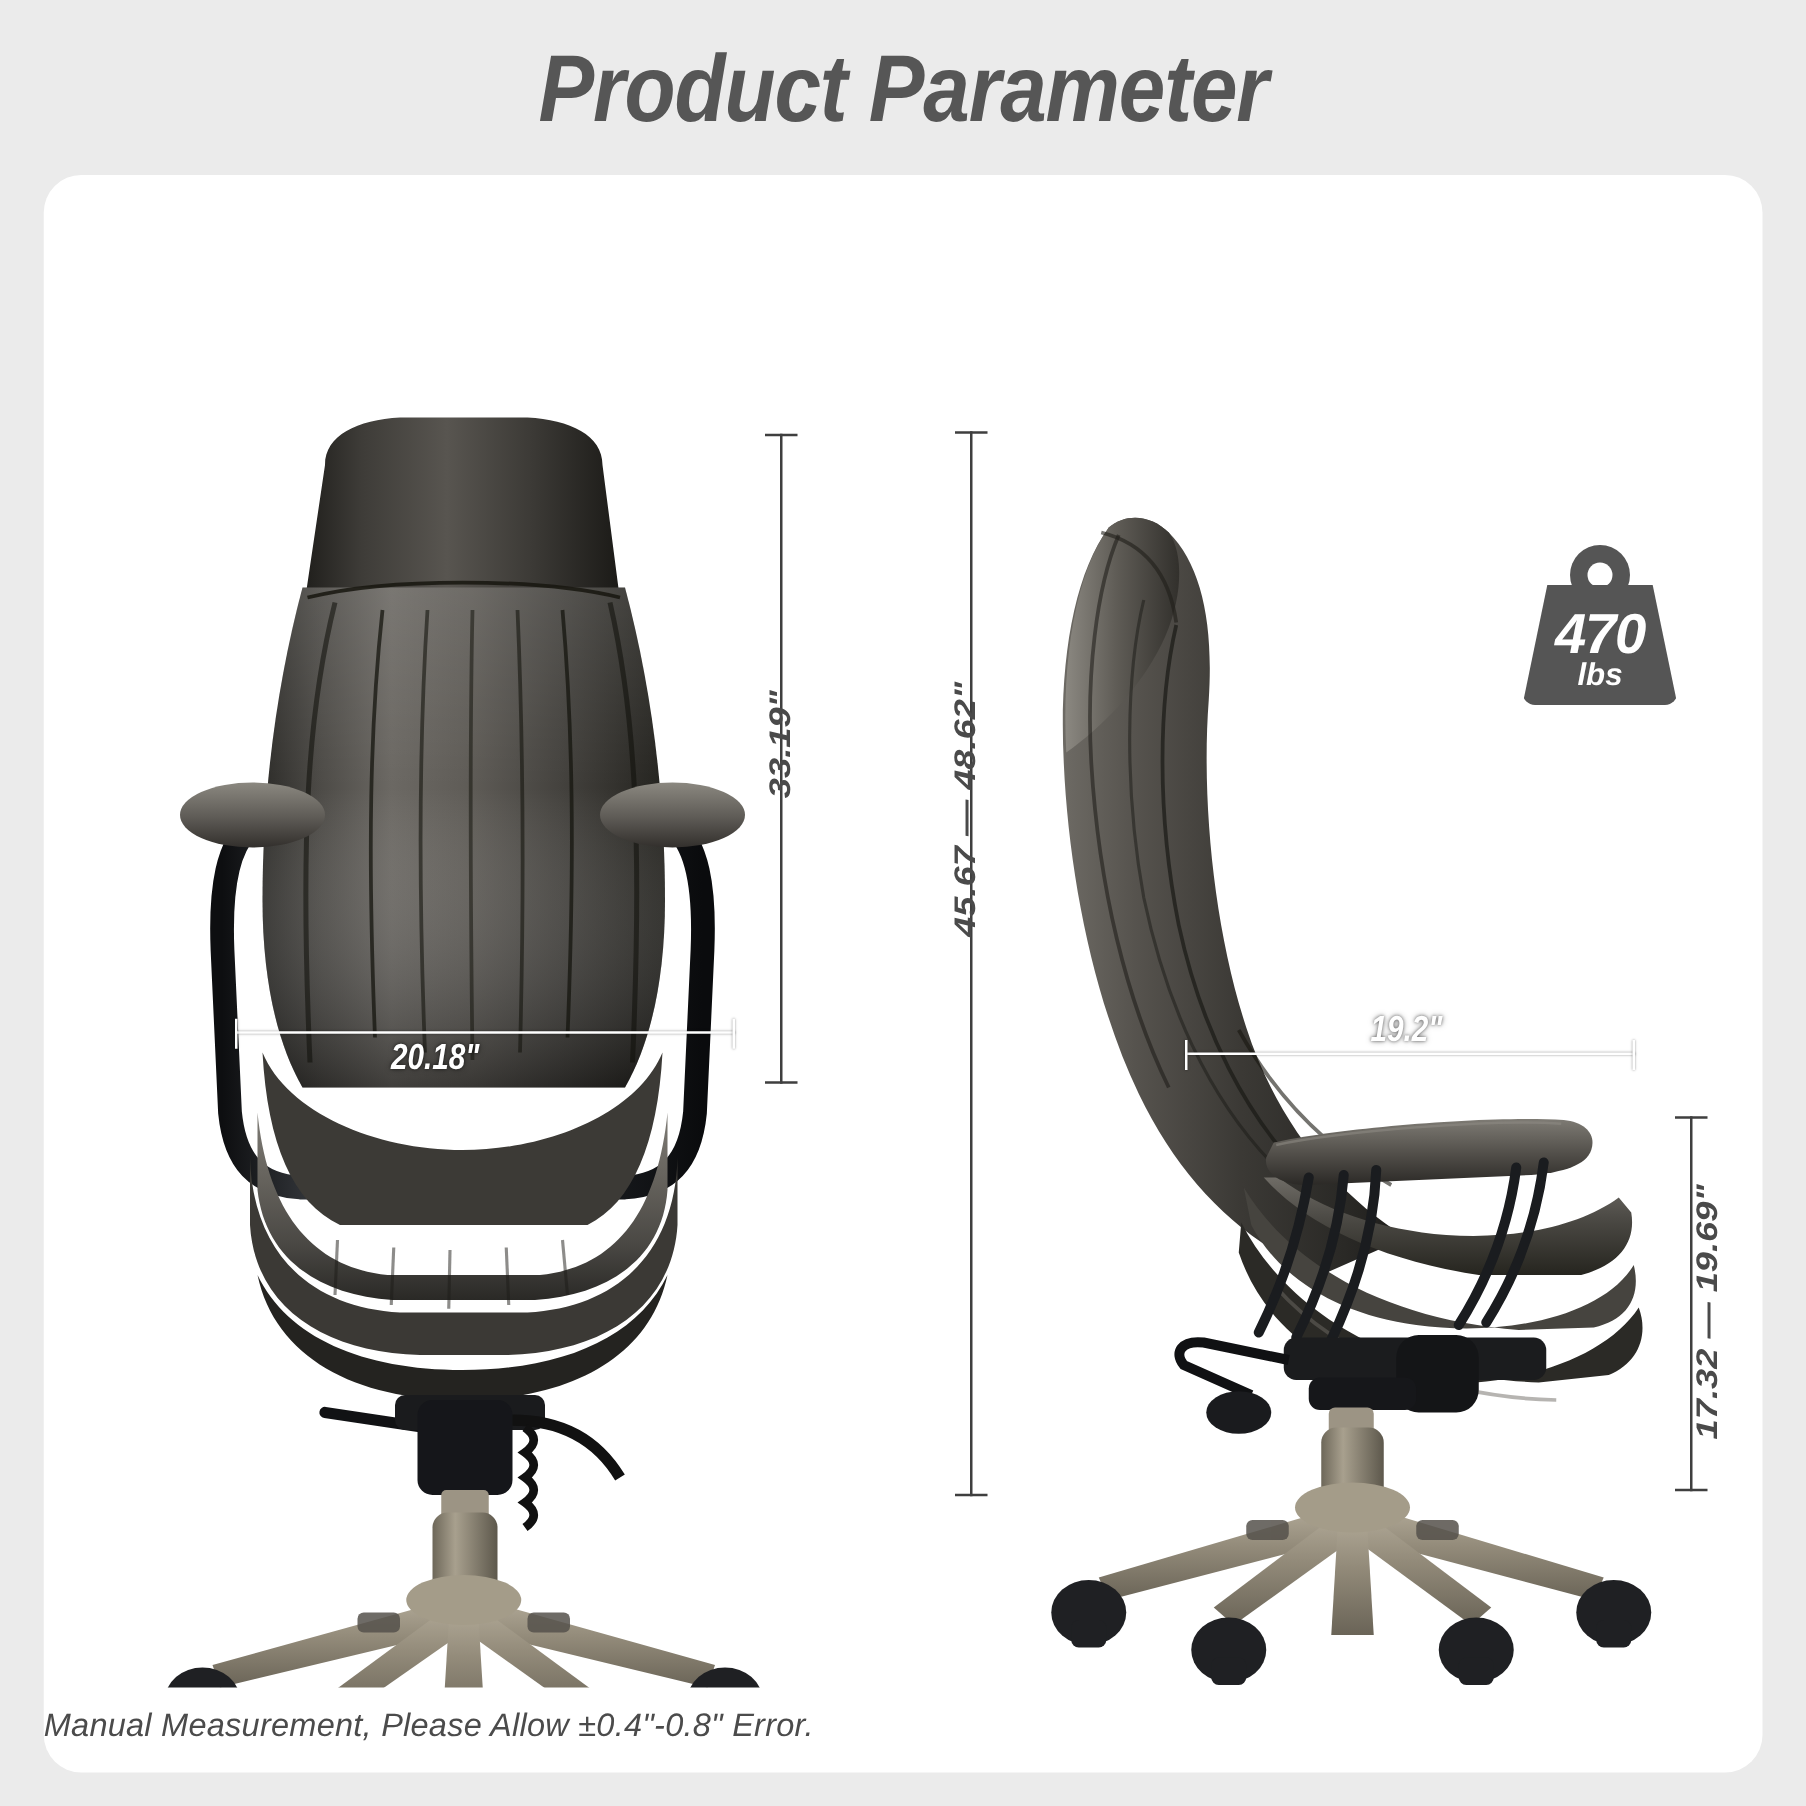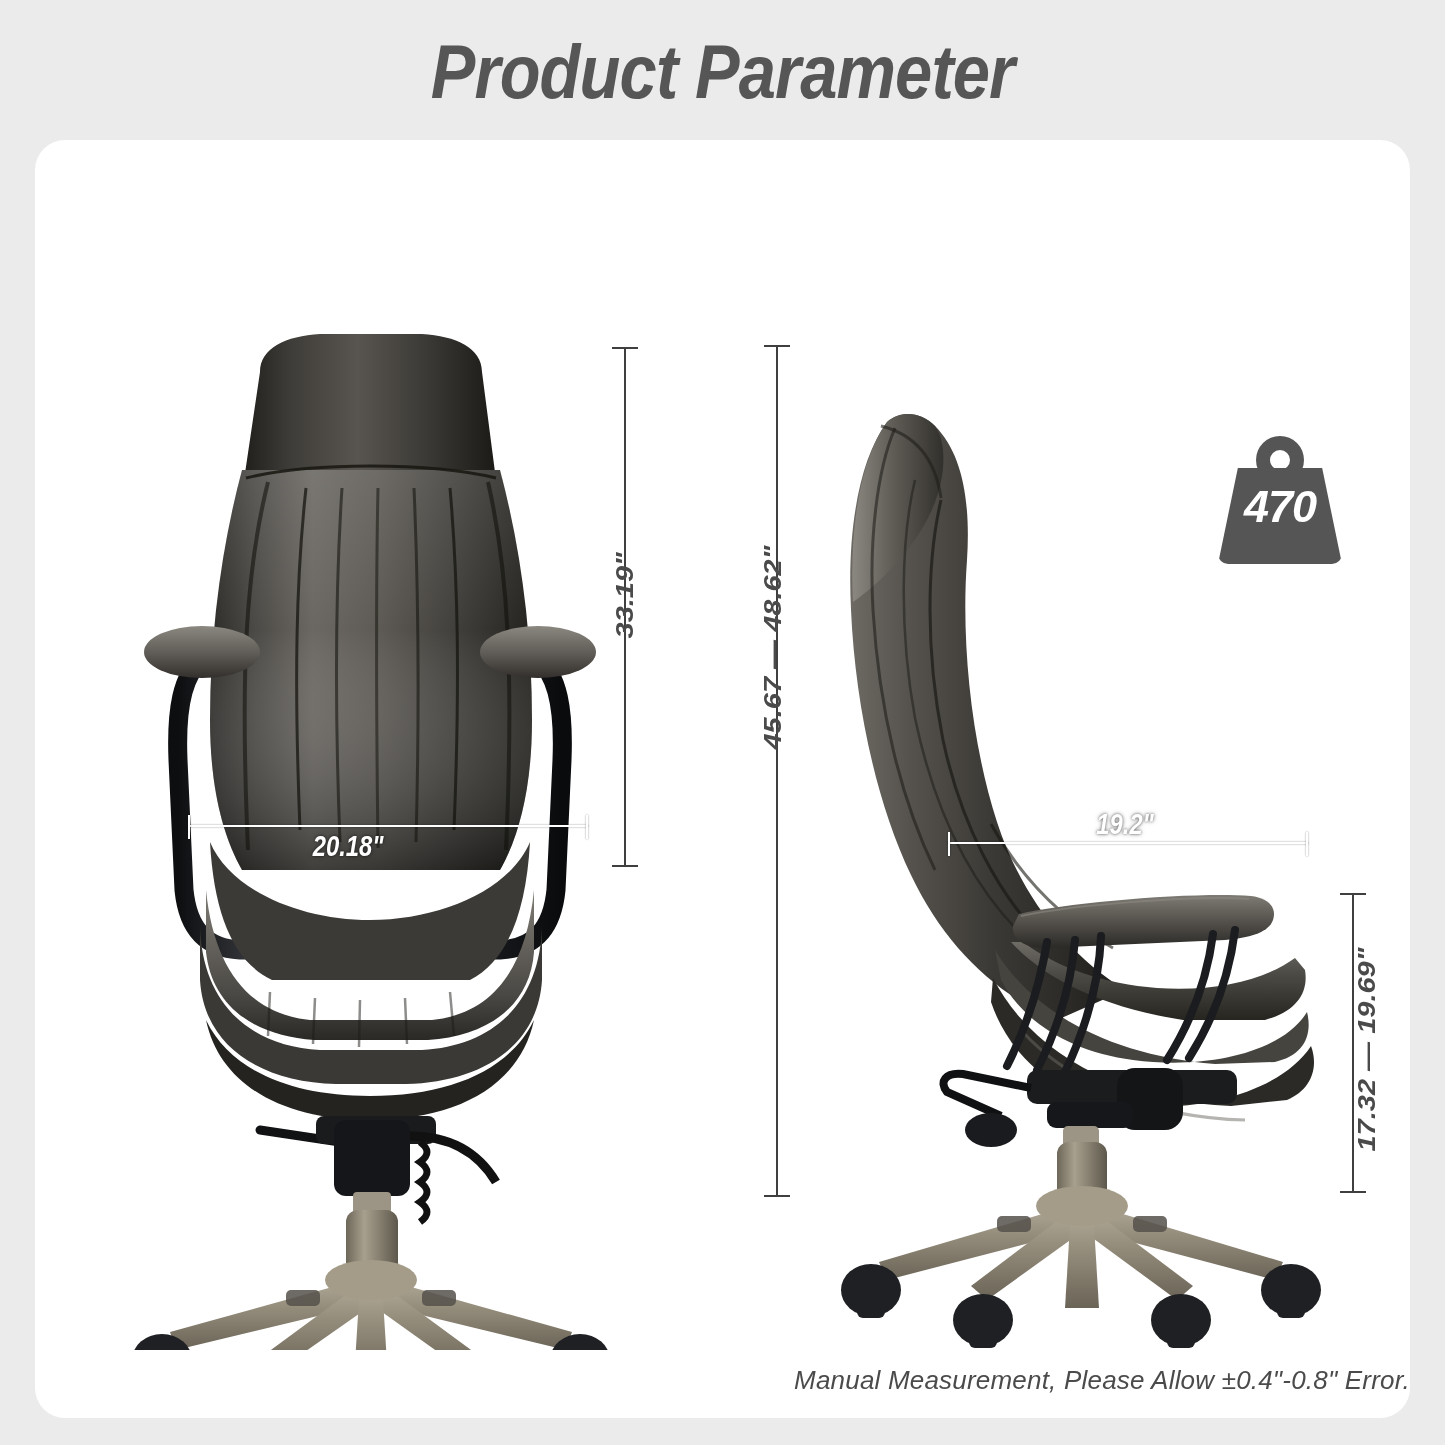--- a/index.html
+++ b/index.html
@@ -28,21 +28,21 @@
   
   .card{
     position:absolute;left:35px;top:140px;
     width:1375px;height:1278px;
     background:#ffffff;
     border-radius:30px;
   }
 
   .footnote{
     position:absolute;left:0;bottom:22px;width:1375px;
-    text-align:right;
+    text-align:left;
     font-size:26px;color:#4b4b4b;
     font-family:"Liberation Sans",sans-serif;
     letter-spacing:.2px;
   }
 
   
   .dimline-v{position:absolute;width:2px;background:#3f3f3f;}
   .dimline-h{position:absolute;height:2px;background:#3f3f3f;}
   .dimline-h.white{background:#ffffff;box-shadow:0 0 2px rgba(0,0,0,.45);}
   .cap-h{position:absolute;height:2px;width:26px;background:#3f3f3f;}
@@ -85,21 +85,21 @@
     border-radius:10px;
   }
   .weight-badge .num{
     position:absolute;left:0;top:48px;width:124px;text-align:center;
     font-family:"Liberation Sans",sans-serif;font-weight:bold;
     font-size:45px;color:#ffffff;line-height:45px;letter-spacing:-1px;
   }
   .weight-badge .unit{
     position:absolute;left:0;top:92px;width:124px;text-align:center;
     font-family:"Liberation Sans",sans-serif;font-weight:bold;
-    font-size:25px;color:#ffffff;line-height:25px;margin-top:37px;
+    font-size:25px;color:#ffffff;line-height:25px;
   }
 
   .chair-svg{position:absolute;}
 </style>
 </head>
 <body>
 
 <div id="stage">
 
   <div class="title">Product Parameter</div>

